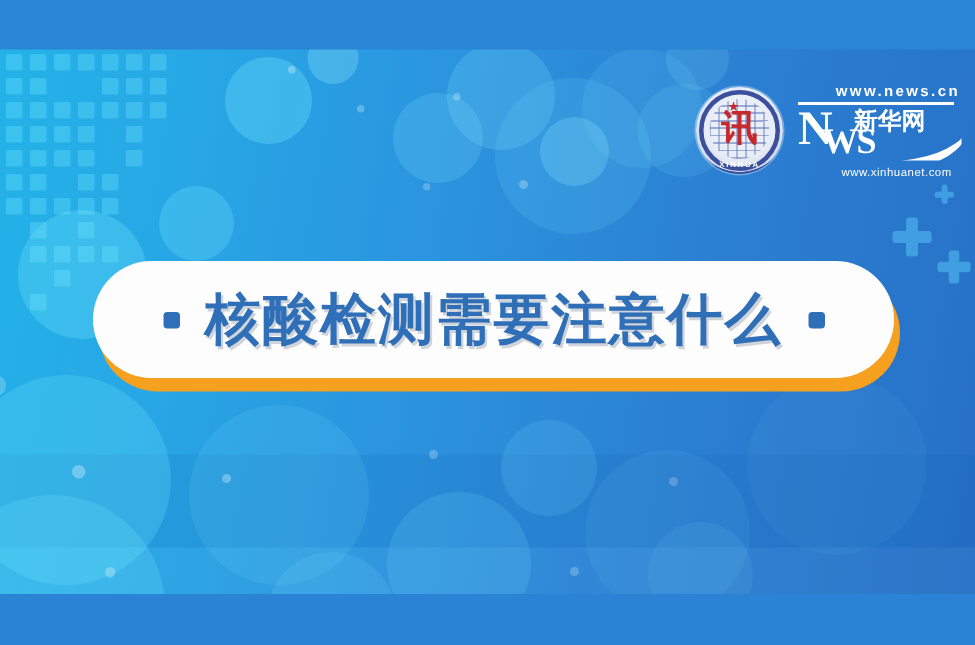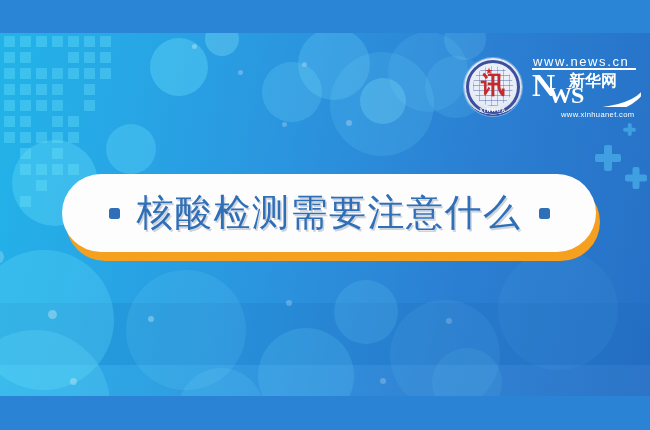--- a/index.html
+++ b/index.html
@@ -66,22 +66,22 @@
     position:absolute;z-index:4;bottom:1px;left:0;width:100%;height:17px;
     display:flex;align-items:flex-end;justify-content:center;
   }
   #emblem .arc span{
     font-size:5.2px;letter-spacing:1.2px;color:#fff;font-weight:700;
     transform:translateY(-2px);
   }
 
   #newslogo{position:relative;width:108px;height:62px;color:#fff;}
   #newslogo .topurl{
-    font-size:13px;font-weight:400;letter-spacing:1.6px;
-    text-align:left;padding-left:1px;line-height:11px;
+    font-size:10px;font-weight:700;letter-spacing:1.6px;
+    text-align:right;padding-left:1px;line-height:11px;
   }
   #newslogo .rule{height:2px;background:#fff;margin:1px 0 1px 0;width:104px;}
   #newslogo .mid{position:relative;height:37px;}
   #newslogo .bigN{
     position:absolute;left:0;top:-2px;font-size:32px;font-weight:700;line-height:32px;
     font-family:"Liberation Serif","DejaVu Serif",serif;
   }
   #newslogo .ws{
     position:absolute;left:16px;top:14px;font-size:24px;font-weight:700;line-height:21px;
     font-family:"Liberation Serif","DejaVu Serif",serif;letter-spacing:-1px;
@@ -109,21 +109,21 @@
     background:#f5a01e;border-radius:39px;
   }
   #pill{
     position:absolute;left:0;top:0;width:534px;height:78px;
     background:#fdfdfd;border-radius:39px;
     display:flex;align-items:center;justify-content:center;gap:17px;
   }
   .pdot{width:11px;height:11px;background:#2f6fb8;border-radius:2.5px;flex:0 0 auto;}
   #pill-title{
     font-family:"DejaVu Sans","Liberation Sans",sans-serif;
-    font-size:37px;font-weight:400;letter-spacing:1.5px;
+    font-size:37px;font-weight:700;letter-spacing:1.5px;
     color:#2f6fb8;white-space:nowrap;
     text-shadow:1.5px 2px 0 rgba(150,160,175,.45);
   }
 </style>
 </head>
 <body>
 
 <div id="banner">
 
   <div class="band band-hair"></div>

